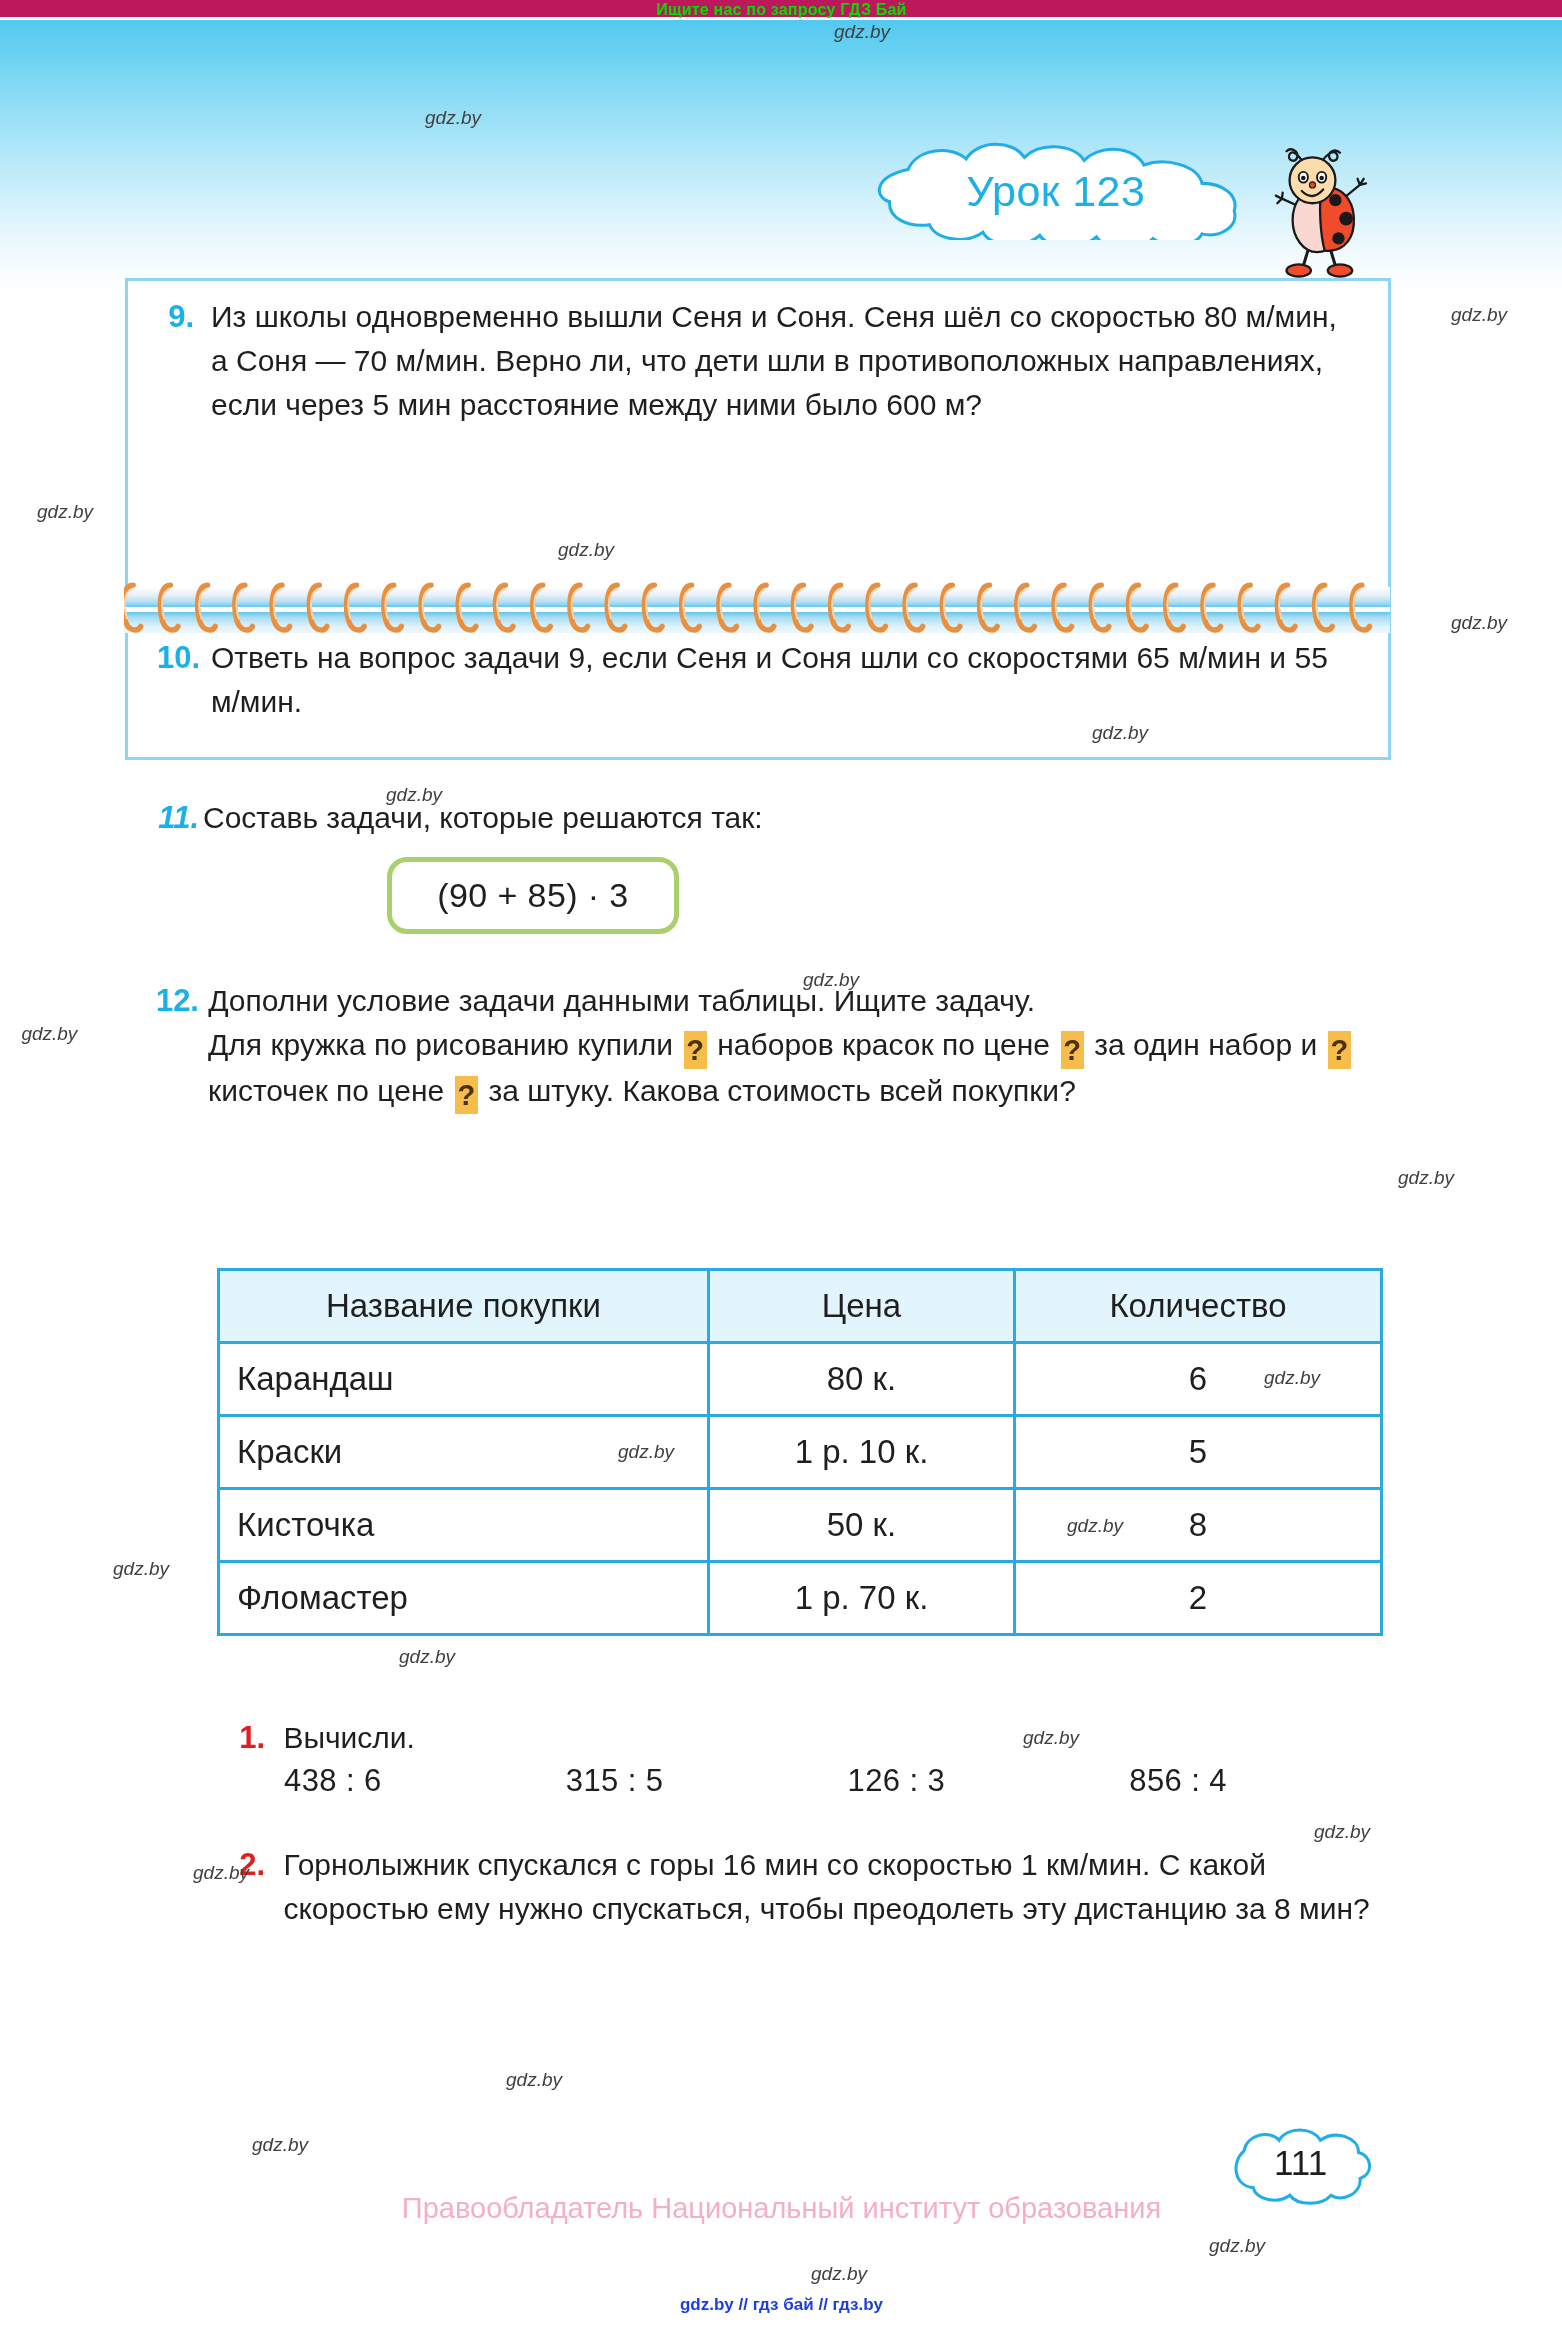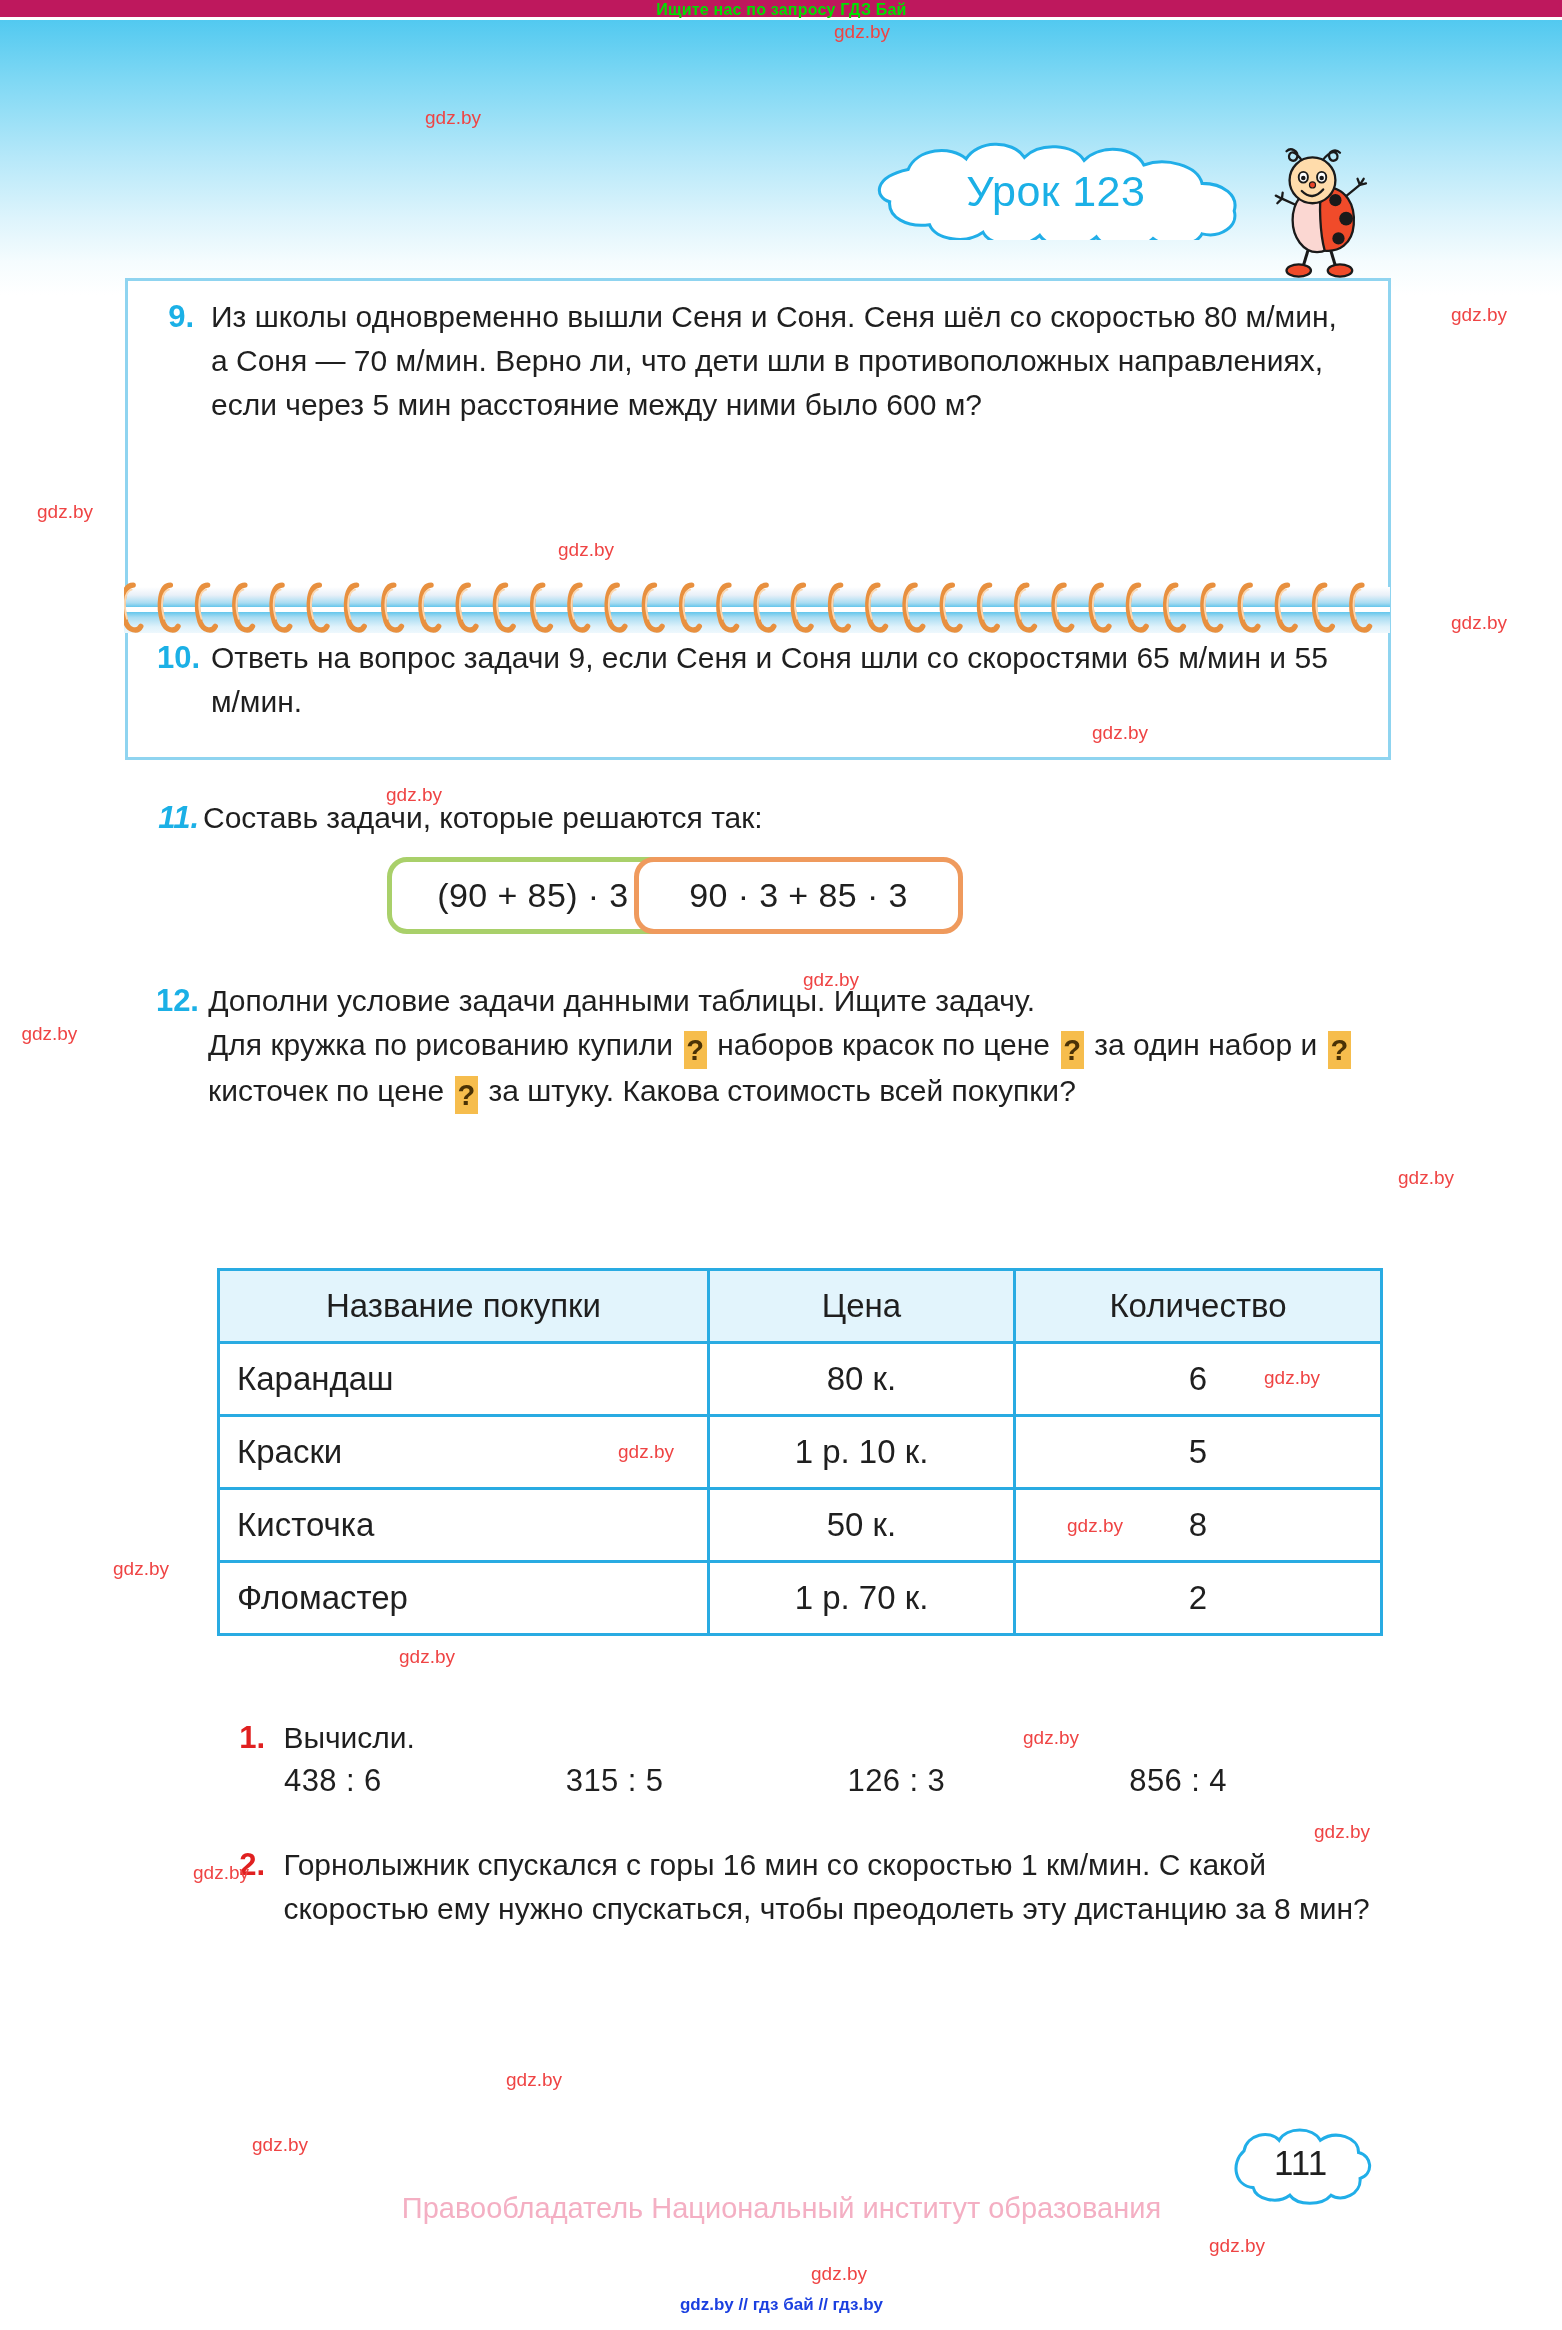--- a/index.html
+++ b/index.html
@@ -338,25 +338,26 @@
     text-align: center;
     color: #1a3fe0;
     font-size: 17px;
     font-weight: bold;
     z-index: 5;
   }
 
   
   .wm {
     position: absolute;
-    color: #ef4444;
+    color: #404040;
     font-size: 19px;
     z-index: 20;
     white-space: nowrap;
     pointer-events: none;
+    font-style: italic;
   }
 </style>
 </head>
 <body>
 
 <div id="page">
 
   <div id="promo-banner">
     <span class="promo-text">Ищите нас по запросу ГДЗ Бай</span>
   </div>
@@ -504,21 +505,20 @@
     </div>
   </div>
 
   <div id="task-11">
     <div class="head">
       <div class="task-num">11.</div>
       <div class="task-text">Составь задачи, которые решаются так:</div>
     </div>
     <div id="expr-row">
       <div class="expr-pill" id="expr-pill-1">(90 + 85) · 3</div>
-      <div class="expr-pill" id="expr-pill-2">90 · 3 + 85 · 3</div>
     </div>
   </div>
 
   <div id="task-12">
     <div class="head">
       <div class="task-num">12.</div>
       <div class="task-text" style="width:1224px;">Дополни условие задачи данными таблицы. Ищите задачу.</div>
     </div>
     <div class="body"><span>Для кружка по рисованию купили </span><span class="qmark">?</span><span> наборов красок по цене </span><span class="qmark">?</span><span> за один набор и </span><span class="qmark">?</span><span> кисточек по цене </span><span class="qmark">?</span><span> за штуку. Какова стоимость всей покупки?</span></div>
   </div>

